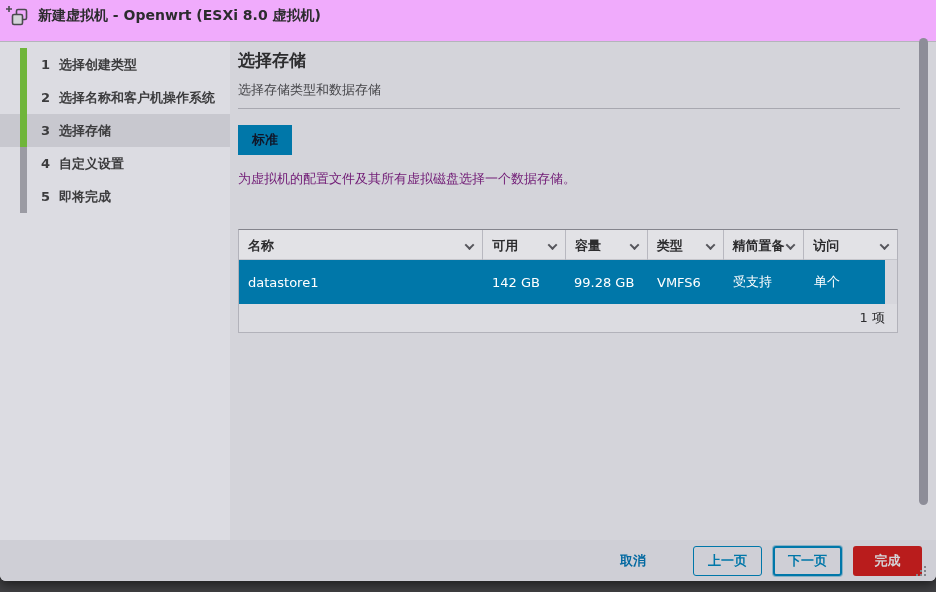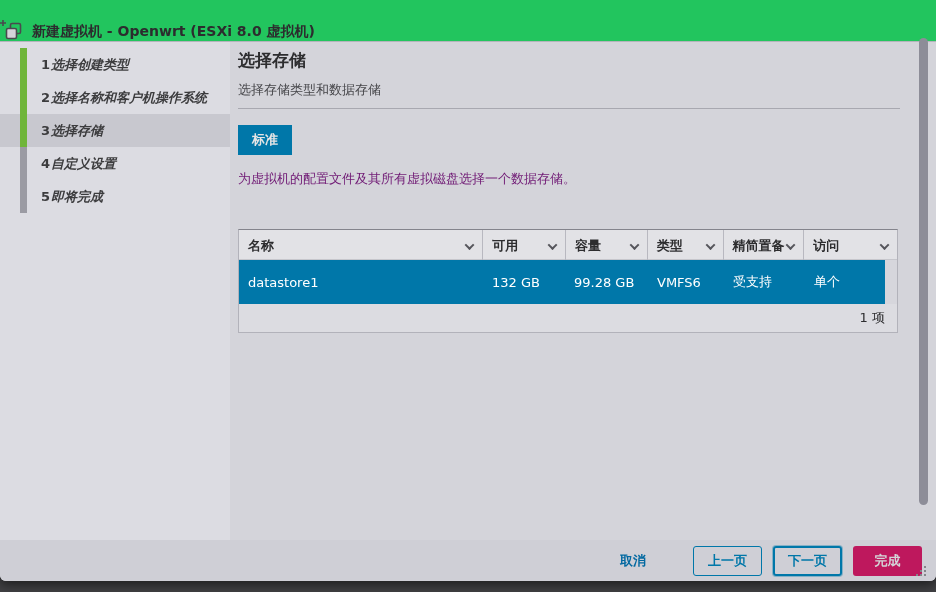--- a/index.html
+++ b/index.html
@@ -12,53 +12,53 @@
     position: relative;
     width: 936px; height: 581px;
     background: #d4d4da;
     border-radius: 0 0 6px 6px;
     box-shadow: 0 4px 12px rgba(0,0,0,.55);
     display: flex; flex-direction: column;
   }
   
   .titlebar {
     height: 42px; flex: 0 0 42px;
-    padding: 5px 10px 0 0;
-    display: flex; align-items: flex-end;
+    padding: 5px 10px 0 6px;
+    display: flex; align-items: flex-start;
     border-bottom: 1px solid #b4b4bb;
-    background: #22c55e;
+    background: #f0abfc;
   }
   .vm-icon { width: 24px; height: 22px; margin: 0 8px 0 0; flex: 0 0 auto; }
   .win-title { font-size: 14px; font-weight: 600; color: #2c2c2e; line-height: 20px; }
 
   
   .bodyrow { flex: 1 1 auto; display: flex; overflow: hidden; }
 
   
   .sidebar { width: 230px; flex: 0 0 230px; background: #dcdce2; padding-top: 6px; }
   .step { display: flex; align-items: stretch; height: 33px; padding-left: 20px; }
   .step .bar { width: 7px; flex: 0 0 7px; background: #9b9ba3; }
   .step.done .bar, .step.current .bar { background: #6fb53a; }
   .step.current { background: #c8c8cf; }
   .step .num, .step .lbl {
     display: flex; align-items: center;
     font-size: 13px; font-weight: 600; color: #3c3c3e;
   }
   .step .num { margin-left: 14px; width: 10px; }
-  .step .lbl { margin-left: 0; font-style: italic; }
+  .step .lbl { margin-left: 8px; }
 
   
   .main { flex: 1 1 auto; padding: 4px 0 0 8px; position: relative; }
   .page-title { font-size: 17px; font-weight: bold; color: #2d2d2f; line-height: 24px; margin-top: 2px; }
   .page-sub { font-size: 13px; color: #46464a; margin-top: 9px; }
   .divider { width: 662px; border-bottom: 1px solid #a8a8b0; margin-top: 9px; }
 
   .tabs { display: inline-flex; margin-top: 16px; }
   .tab { font-size: 13px; font-weight: bold; padding: 0 14px; height: 30px; display: flex; align-items: center; cursor: default; }
-  .tab.active { background: #0077a9; color: #e5e5e5; }
+  .tab.active { background: #0077a9; color: #0f172a; }
   .tab.inactive {
     color: #74b2d3; border: 1px solid #a3b6c0;
     border-radius: 0 4px 4px 0;
   }
   .desc { font-size: 13px; color: #701a75; margin-top: 15px; }
 
   
   .dstable { width: 660px; margin-top: 41px; border: 1px solid #b2b2ba; border-top: 1px solid #84848c; background: #dcdce1; }
   .thead { display: flex; height: 30px; background: #e2e2e6; border-bottom: 1px solid #c6c6cc; }
   .th {
@@ -83,21 +83,21 @@
   
   .footer {
     flex: 0 0 41px; height: 41px; background: #cfcfd6;
     display: flex; align-items: center; justify-content: flex-end;
     padding-right: 14px; border-radius: 0 0 6px 6px;
   }
   .btn { height: 30px; min-width: 69px; font-size: 13px; font-weight: bold; border-radius: 3px; display: flex; align-items: center; justify-content: center; padding: 0 12px; cursor: pointer; }
   .btn-link { color: #0369a1; background: transparent; border: none; margin-right: 24px; min-width: 0; }
   .btn-outline { color: #0077a9; border: 1px solid #0077a9; background: transparent; margin-left: 11px; }
   .btn-focus { border-width: 2px; box-shadow: 0 0 0 1px rgba(0,119,169,.35); }
-  .btn-disabled { background: #be185d; color: #d4d4d7; border: none; margin-left: 11px; cursor: default; }
+  .btn-disabled { background: #b91c1c; color: #d4d4d7; border: none; margin-left: 11px; cursor: default; }
 
   
   .vscroll { position: absolute; right: 8px; top: 38px; width: 9px; height: 467px; border-radius: 5px; background: #8d8d98; }
   .grip { position: absolute; right: 9px; bottom: 4px; width: 14px; height: 14px; }
   .grip i {
     position: absolute; left: 0; top: 0; width: 2px; height: 2px; background: transparent;
     box-shadow: 11px 3px 0 #85858a, 11px 7px 0 #85858a, 7px 7px 0 #85858a,
                 11px 11px 0 #85858a, 7px 11px 0 #85858a, 3px 11px 0 #85858a;
   }
 </style>
@@ -181,21 +181,21 @@
           </div>
           <div class="th c5">
             <span>访问</span>
             <span class="chev"></span>
           </div>
         </div>
 
         <div class="rowwrap">
           <div class="drow">
             <div class="td c0">datastore1</div>
-            <div class="td c1">132 GB</div>
+            <div class="td c1">142 GB</div>
             <div class="td c2">99.28 GB</div>
             <div class="td c3">VMFS6</div>
             <div class="td c4">受支持</div>
             <div class="td c5">单个</div>
           </div>
           <div class="gutter"></div>
         </div>
 
         <div class="tfoot">
           <span>1 项</span>

